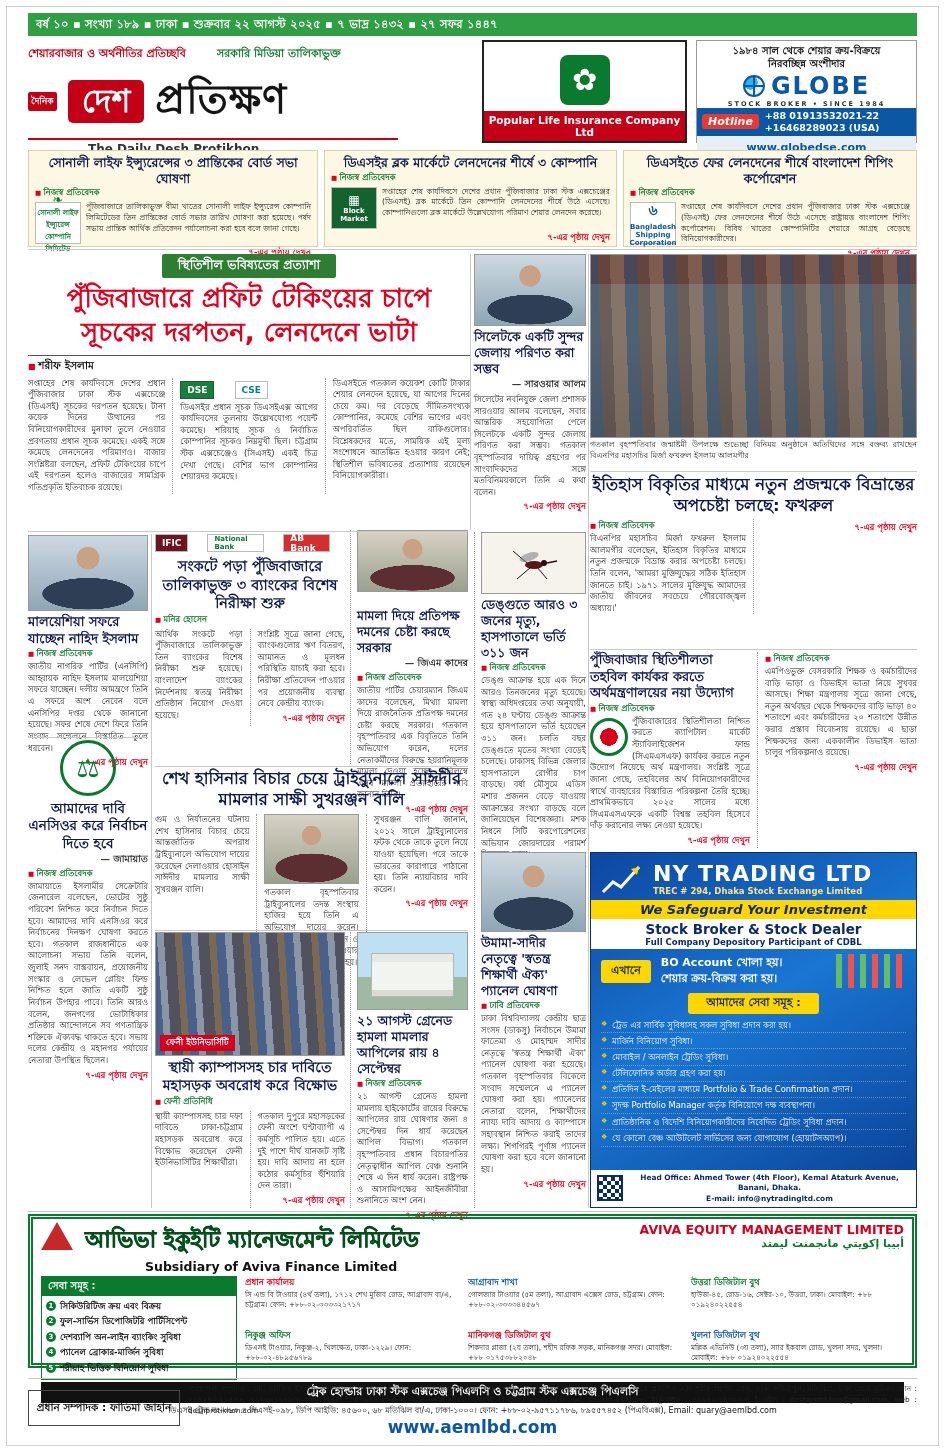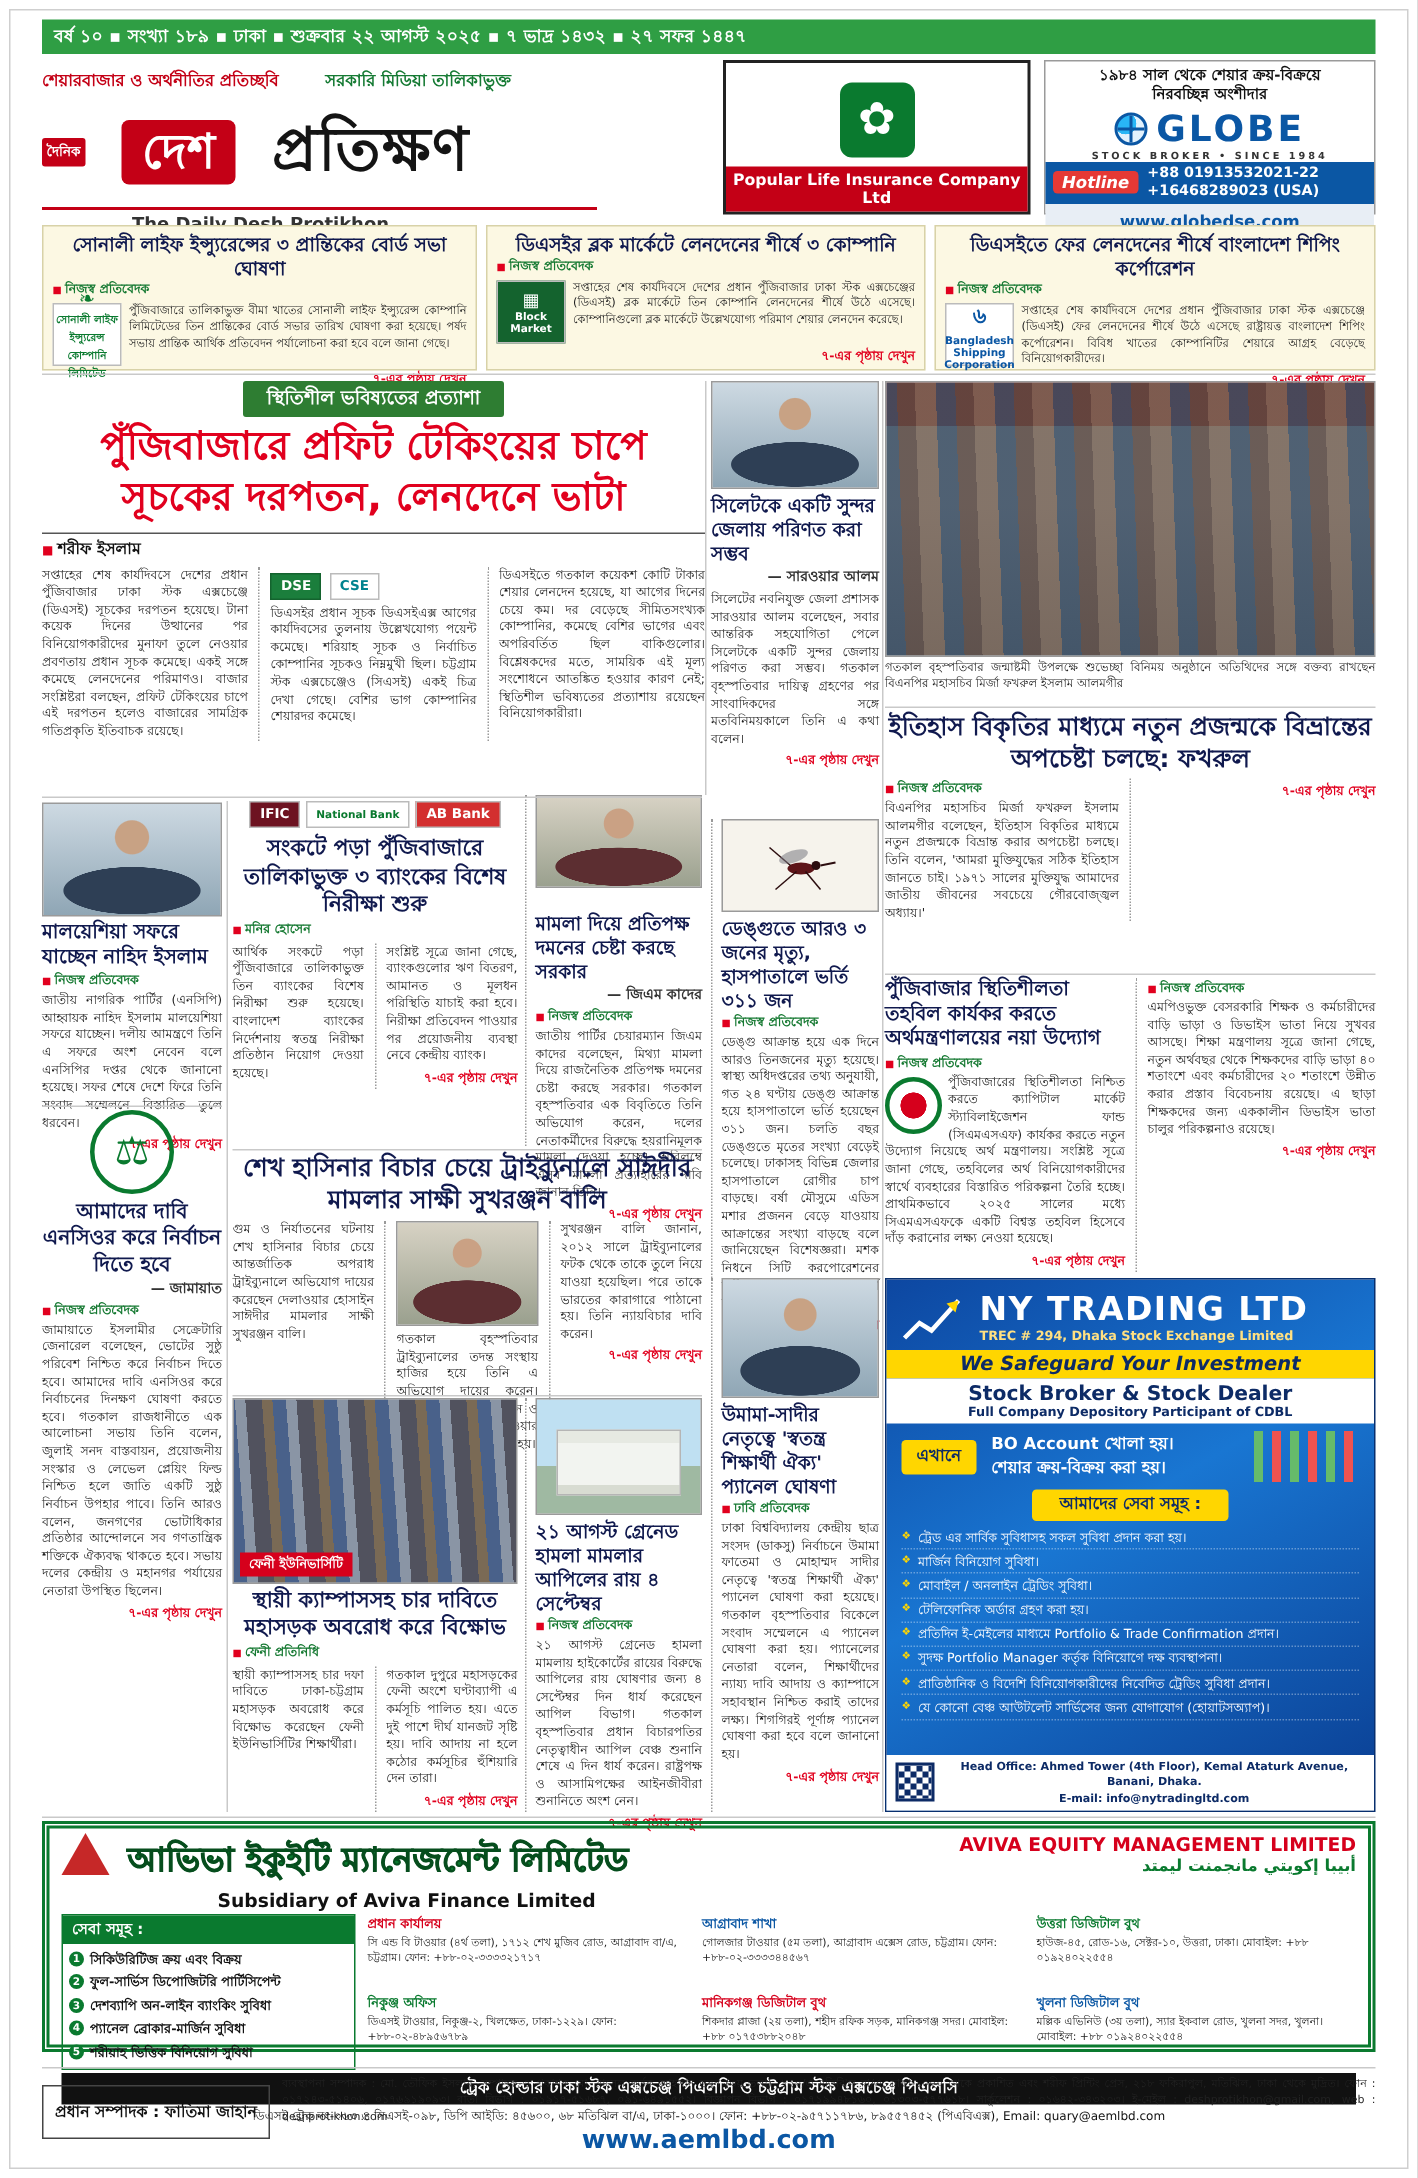--- a/index.html
+++ b/index.html
@@ -26,21 +26,21 @@
 .ph-court{background:linear-gradient(180deg,#bfe0f2 0 58%,#9fb9a2 58% 100%)}
 .ph-court::after{content:"";position:absolute;left:12%;right:12%;top:26%;bottom:16%;background:#f2f4f0;border:1px solid #b5b5b5;box-shadow:inset 0 -6px 0 #d8dcd2,inset 0 8px 0 #e6e9e2}
 .ph-mosq{background:#f6f3ec;display:flex;align-items:center;justify-content:center}
 .ph-label{position:absolute;left:4px;bottom:4px;background:#d6001c;color:#fff;font-size:8.5px;font-weight:700;padding:1px 6px}
 
 .topbar{left:28px;top:13px;width:889px;height:23px;background:#2f9e44;color:#fff;font-size:11.5px;font-weight:700;line-height:23px;padding-left:8px;letter-spacing:.2px}
 
 .mast-left{left:28px;top:42px;width:448px;height:102px}
 .tag-red{color:#c40016;font-size:11px;font-weight:700}
 .tag-green{color:#157a33;font-size:11px;font-weight:700;margin-left:26px}
-.mast-logo-row{display:flex;align-items:center;gap:24px;margin-top:4px}
+.mast-logo-row{display:flex;align-items:center;gap:11px;margin-top:4px}
 .daily-chip{background:#c40016;color:#fff;font-size:9px;font-weight:700;padding:2px 3px;border-radius:2px}
 .logo-box{background:#c40016;color:#fff;font-size:32px;font-weight:800;padding:2px 14px;border-radius:5px;line-height:1.2}
 .logo-rest{color:#141414;font-size:40px;font-weight:800;letter-spacing:1px}
 .mast-rule{border-top:2px solid #c40016;margin-top:3px;width:370px}
 .mast-sub{font-size:12px;font-weight:700;color:#333;margin-top:2px;margin-left:60px}
 .pop-ad{left:482px;top:40px;width:205px;height:103px;border:2px solid #222;display:flex;flex-direction:column;align-items:center;justify-content:flex-end;background:#fff}
 .pop-emblem{width:50px;height:50px;background:#0a7a2f;color:#fff;border-radius:8px;font-size:30px;line-height:50px;text-align:center;margin-bottom:6px}
 .pop-band{background:#c40016;color:#fff;font-size:10.5px;font-weight:700;width:100%;text-align:center;padding:3px 0}
 .globe-ad{left:696px;top:40px;width:221px;height:103px;border:1px solid #9a9a9a;display:flex;flex-direction:column}
 .globe-tag{font-size:10px;font-weight:700;color:#111;text-align:center;line-height:1.3;padding-top:3px}
@@ -57,21 +57,21 @@
 .brief .t{font-size:12.5px;text-align:center;line-height:1.25;color:#10194e;font-weight:700}
 .brief .row{display:flex;gap:5px;margin-top:2px}
 .chip{border:1px solid #bbb;background:#fff;display:flex;flex-direction:column;align-items:center;justify-content:center;font-weight:700;text-align:center}
 .brief .chip{width:46px;height:42px;font-size:7px;flex:none}
 
 .kicker{display:block;margin:0 auto;width:max-content;background:#2e7d32;color:#fff;font-size:12.5px;font-weight:700;padding:2px 16px;border-radius:2px}
 .lead-hl{font-size:26px;font-weight:800;color:#e1001e;text-align:center;line-height:1.3;margin-top:4px}
 .lead-rule{border-top:1px solid #555;margin:5px 0 2px}
 .lead-by{font-size:10.5px;font-weight:700;color:#111}
 .lead-by::before{content:"■ ";color:#e1001e;font-size:8px}
-.mini-logo{height:18px;border:1px solid #bbb;background:#fff;display:inline-flex;align-items:center;justify-content:center;font-size:9px;font-weight:800;padding:0 6px;margin:0 0 3px 0}
+.mini-logo{height:18px;border:1px solid #bbb;background:#fff;display:inline-flex;align-items:center;justify-content:center;font-size:9px;font-weight:800;padding:0 6px;margin:0 15px 3px 0}
 .dse{background:#1b7e3c;color:#fff;border-color:#14632e}
 .cse{color:#00838f}
 
 .nyad{left:590px;top:852px;width:327px;height:356px;background:linear-gradient(150deg,#0d47a1,#1976d2 45%,#0a3d91);border:1px solid #082f6e;display:flex;flex-direction:column;color:#fff}
 .ny-head{display:flex;align-items:center;gap:10px;padding:8px 10px 4px}
 .ny-brand{font-size:22px;font-weight:800;letter-spacing:1px}
 .ny-trec{font-size:8.5px;color:#ffe082;font-weight:700}
 .ny-slogan{background:#ffd600;color:#0d2b66;font-weight:800;font-style:italic;font-size:13px;text-align:center;padding:2px 0}
 .ny-roles{background:#fff;color:#0d2b66;text-align:center;padding:2px 0}
 .ny-role1{font-size:13.5px;font-weight:800}
@@ -338,21 +338,21 @@
 
   <div class="abs" style="left:350px;top:530px;width:118px;height:234px;border-left:1px dotted #9a9a9a;padding-left:6px">
     <div class="ph ph-portrait2" style="height:62px"></div>
     <div class="hl" style="font-size:12.5px;margin-top:16px">মামলা দিয়ে প্রতিপক্ষ দমনের চেষ্টা করছে সরকার</div>
     <div style="font-size:9.5px;font-weight:700;color:#333;text-align:right">— জিএম কাদের</div>
     <div class="by">নিজস্ব প্রতিবেদক</div>
     <div class="bt">জাতীয় পার্টির চেয়ারম্যান জিএম কাদের বলেছেন, মিথ্যা মামলা দিয়ে রাজনৈতিক প্রতিপক্ষ দমনের চেষ্টা করছে সরকার। গতকাল বৃহস্পতিবার এক বিবৃতিতে তিনি অভিযোগ করেন, দলের নেতাকর্মীদের বিরুদ্ধে হয়রানিমূলক মামলা দেওয়া হচ্ছে। অবিলম্বে এসব মামলা প্রত্যাহারের দাবি জানান তিনি।</div>
     <div class="more">৭-এর পৃষ্ঠায় দেখুন</div>
   </div>
 
-  <div class="abs" style="left:474px;top:546px;width:112px;height:316px;border-left:1px dotted #9a9a9a;padding-left:6px">
+  <div class="abs" style="left:474px;top:532px;width:112px;height:316px;border-left:1px dotted #9a9a9a;padding-left:6px">
     <div class="ph ph-mosq" style="height:62px">
       <svg width="54" height="40" viewBox="0 0 54 40">
           <ellipse cx="27" cy="22" rx="9" ry="4" fill="#5d1418"></ellipse>
           <circle cx="37" cy="20" r="3" fill="#2b0c0e"></circle>
           <line x1="40" y1="20" x2="50" y2="18" stroke="#2b0c0e" stroke-width="1.4"></line>
           <line x1="20" y1="20" x2="6" y2="8" stroke="#2b0c0e" stroke-width="1"></line>
           <line x1="24" y1="24" x2="10" y2="36" stroke="#2b0c0e" stroke-width="1"></line>
           <line x1="30" y1="24" x2="40" y2="36" stroke="#2b0c0e" stroke-width="1"></line>
           <ellipse cx="22" cy="14" rx="10" ry="4" fill="rgba(120,120,130,.55)" transform="rotate(-18 22 14)"></ellipse>
         </svg>

